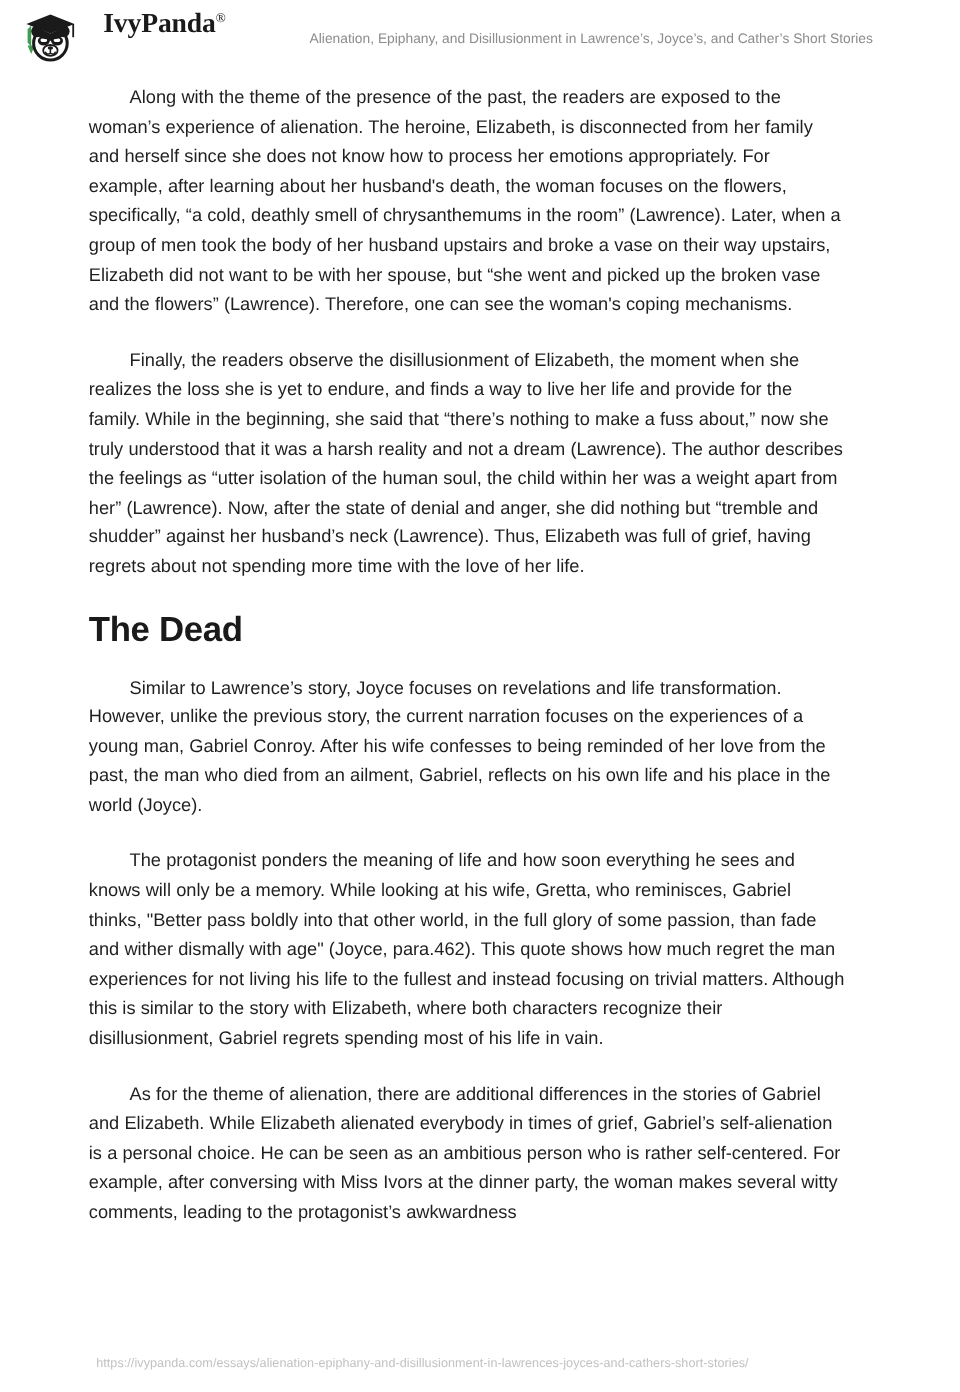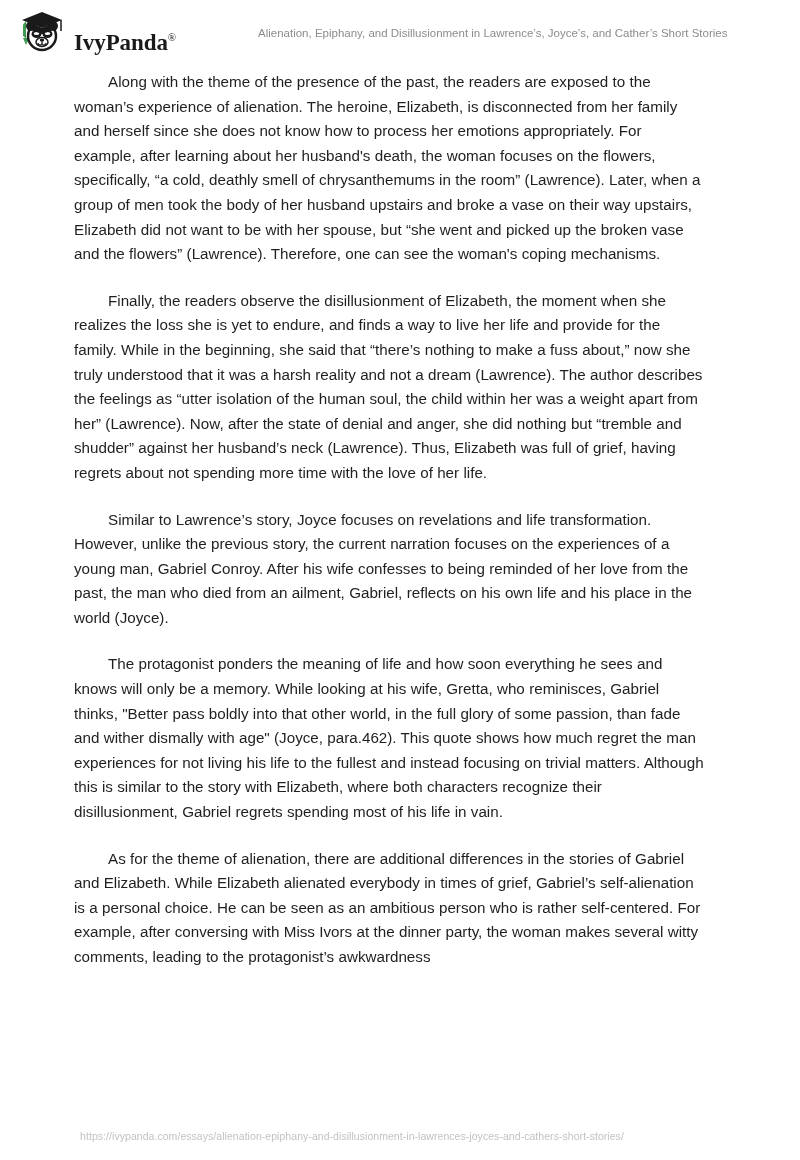--- a/index.html
+++ b/index.html
@@ -26,22 +26,22 @@
     height: 62px;
     display: flex;
     align-items: flex-start;
   }
 
   .brand {
     position: absolute;
     left: 16px;
     top: 8px;
     display: flex;
-    align-items: flex-end;
-    gap: 10px;
+    align-items: flex-start;
+    gap: 22px;
     text-decoration: none;
   }
 
   .brand-mark {
     width: 48px;
     height: 46px;
     display: block;
     flex: none;
   }
 
@@ -156,20 +156,21 @@
 
   <div class="header-title">Alienation, Epiphany, and Disillusionment in Lawrence’s, Joyce’s, and Cather’s Short Stories</div>
 </div>
 
 <main class="essay-body">
 
   <p>Along with the theme of the presence of the past, the readers are exposed to the woman’s experience of alienation. The heroine, Elizabeth, is disconnected from her family and herself since she does not know how to process her emotions appropriately. For example, after learning about her husband's death, the woman focuses on the flowers, specifically, “a cold, deathly smell of chrysanthemums in the room” (Lawrence). Later, when a group of men took the body of her husband upstairs and broke a vase on their way upstairs, Elizabeth did not want to be with her spouse, but “she went and picked up the broken vase and the flowers” (Lawrence). Therefore, one can see the woman's coping mechanisms.</p>
 
   <p>Finally, the readers observe the disillusionment of Elizabeth, the moment when she realizes the loss she is yet to endure, and finds a way to live her life and provide for the family. While in the beginning, she said that “there’s nothing to make a fuss about,” now she truly understood that it was a harsh reality and not a dream (Lawrence). The author describes the feelings as “utter isolation of the human soul, the child within her was a weight apart from her” (Lawrence). Now, after the state of denial and anger, she did nothing but “tremble and shudder” against her husband’s neck (Lawrence). Thus, Elizabeth was full of grief, having regrets about not spending more time with the love of her life.</p>
 
+  <h2>The Dead</h2>
 
   <p>Similar to Lawrence’s story, Joyce focuses on revelations and life transformation. However, unlike the previous story, the current narration focuses on the experiences of a young man, Gabriel Conroy. After his wife confesses to being reminded of her love from the past, the man who died from an ailment, Gabriel, reflects on his own life and his place in the world (Joyce).</p>
 
   <p>The protagonist ponders the meaning of life and how soon everything he sees and knows will only be a memory. While looking at his wife, Gretta, who reminisces, Gabriel thinks, "Better pass boldly into that other world, in the full glory of some passion, than fade and wither dismally with age" (Joyce, para.462). This quote shows how much regret the man experiences for not living his life to the fullest and instead focusing on trivial matters. Although this is similar to the story with Elizabeth, where both characters recognize their disillusionment, Gabriel regrets spending most of his life in vain.</p>
 
   <p>As for the theme of alienation, there are additional differences in the stories of Gabriel and Elizabeth. While Elizabeth alienated everybody in times of grief, Gabriel’s self-alienation is a personal choice. He can be seen as an ambitious person who is rather self-centered. For example, after conversing with Miss Ivors at the dinner party, the woman makes several witty comments, leading to the protagonist’s awkwardness</p>
 
 </main>
 
 <div class="page-footer">

